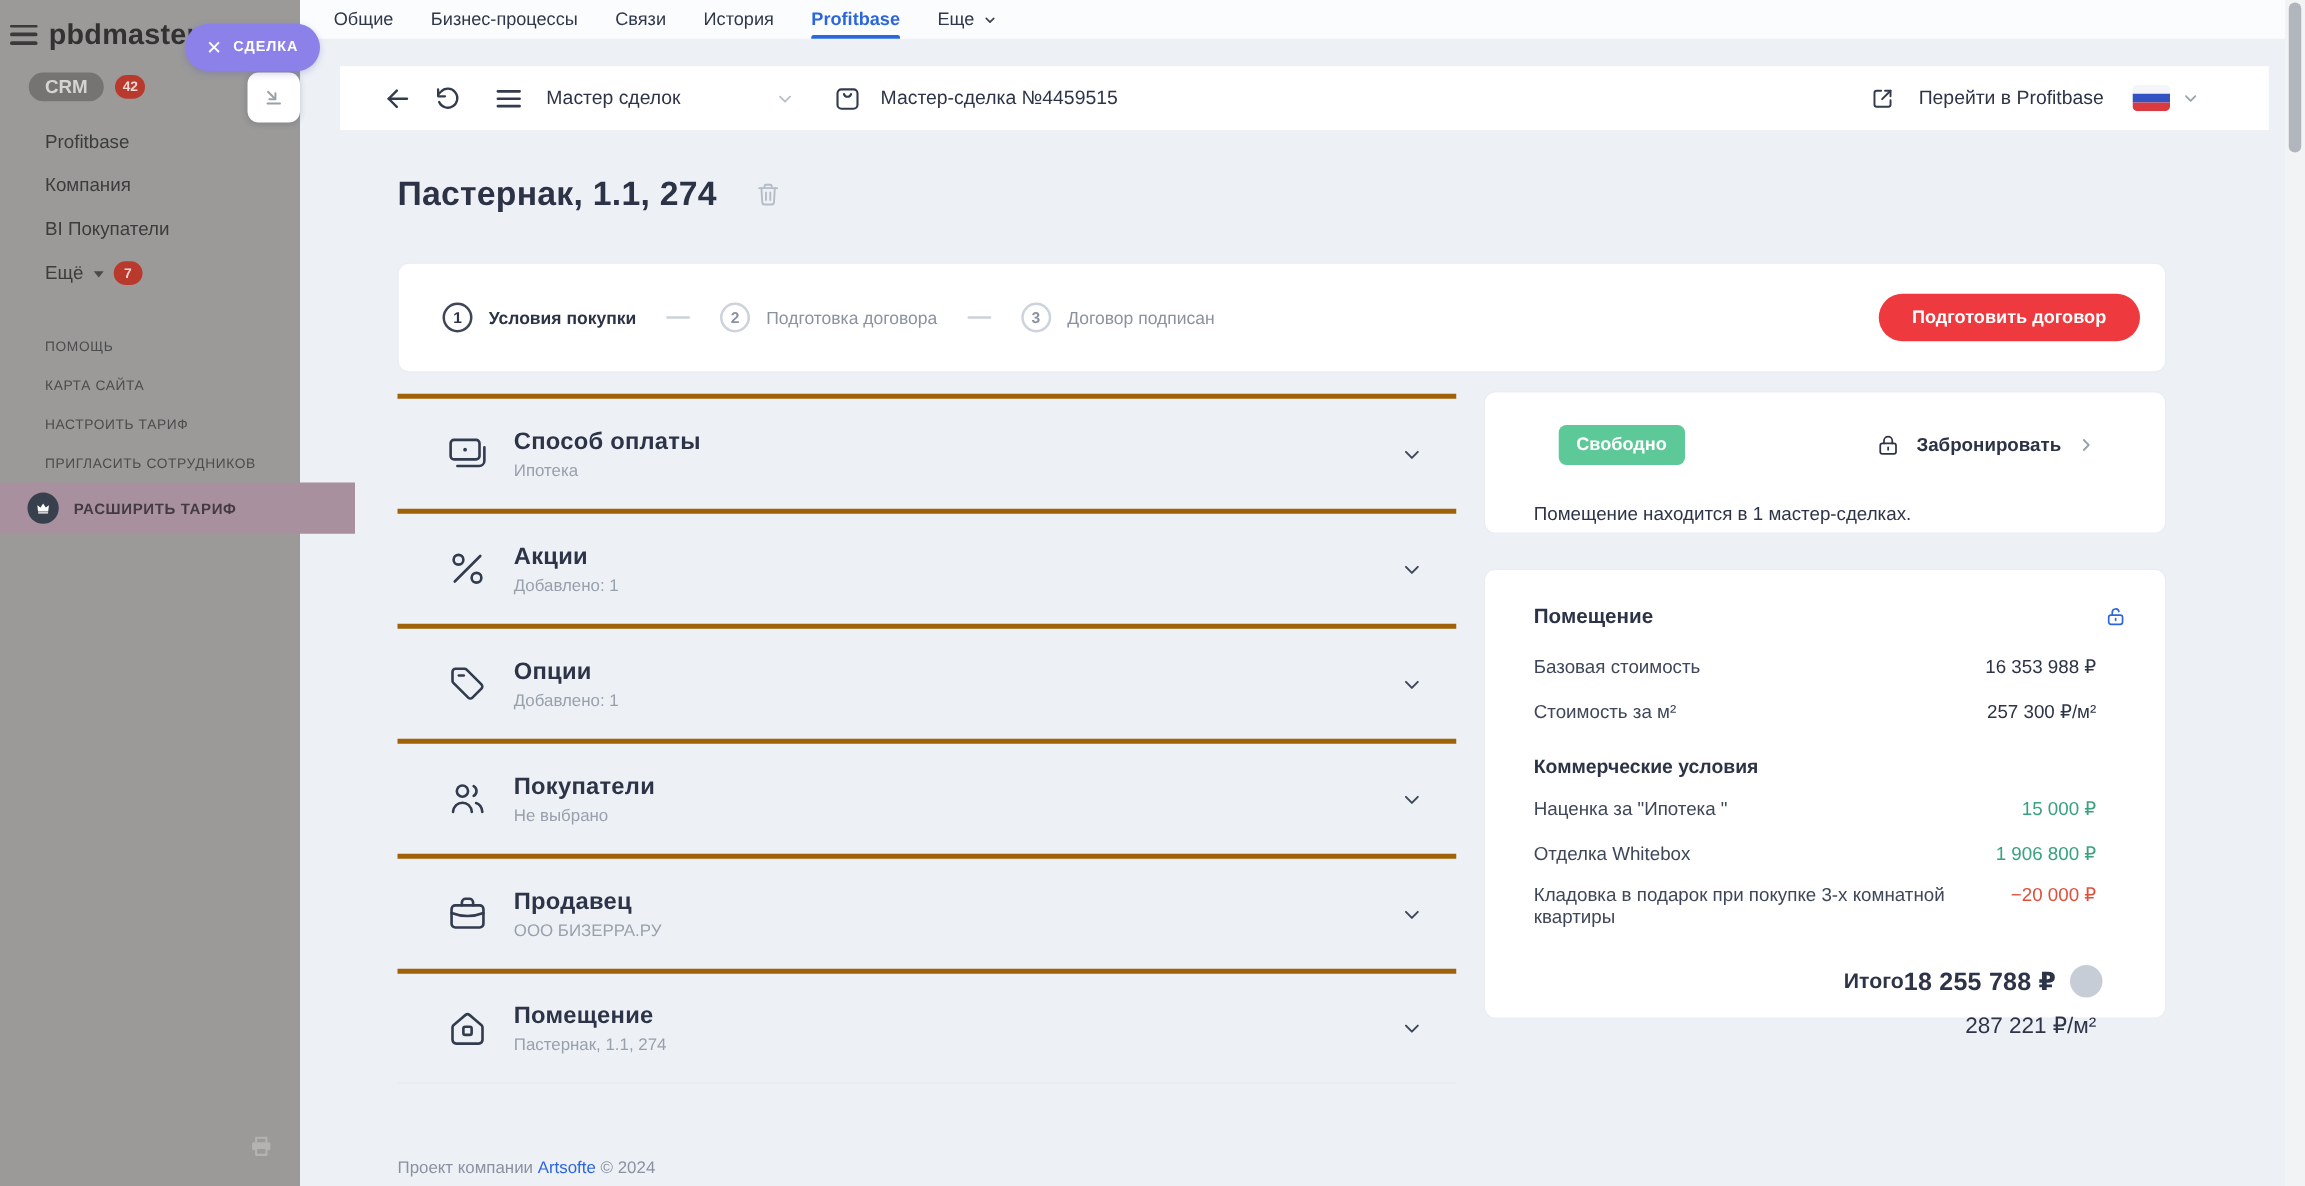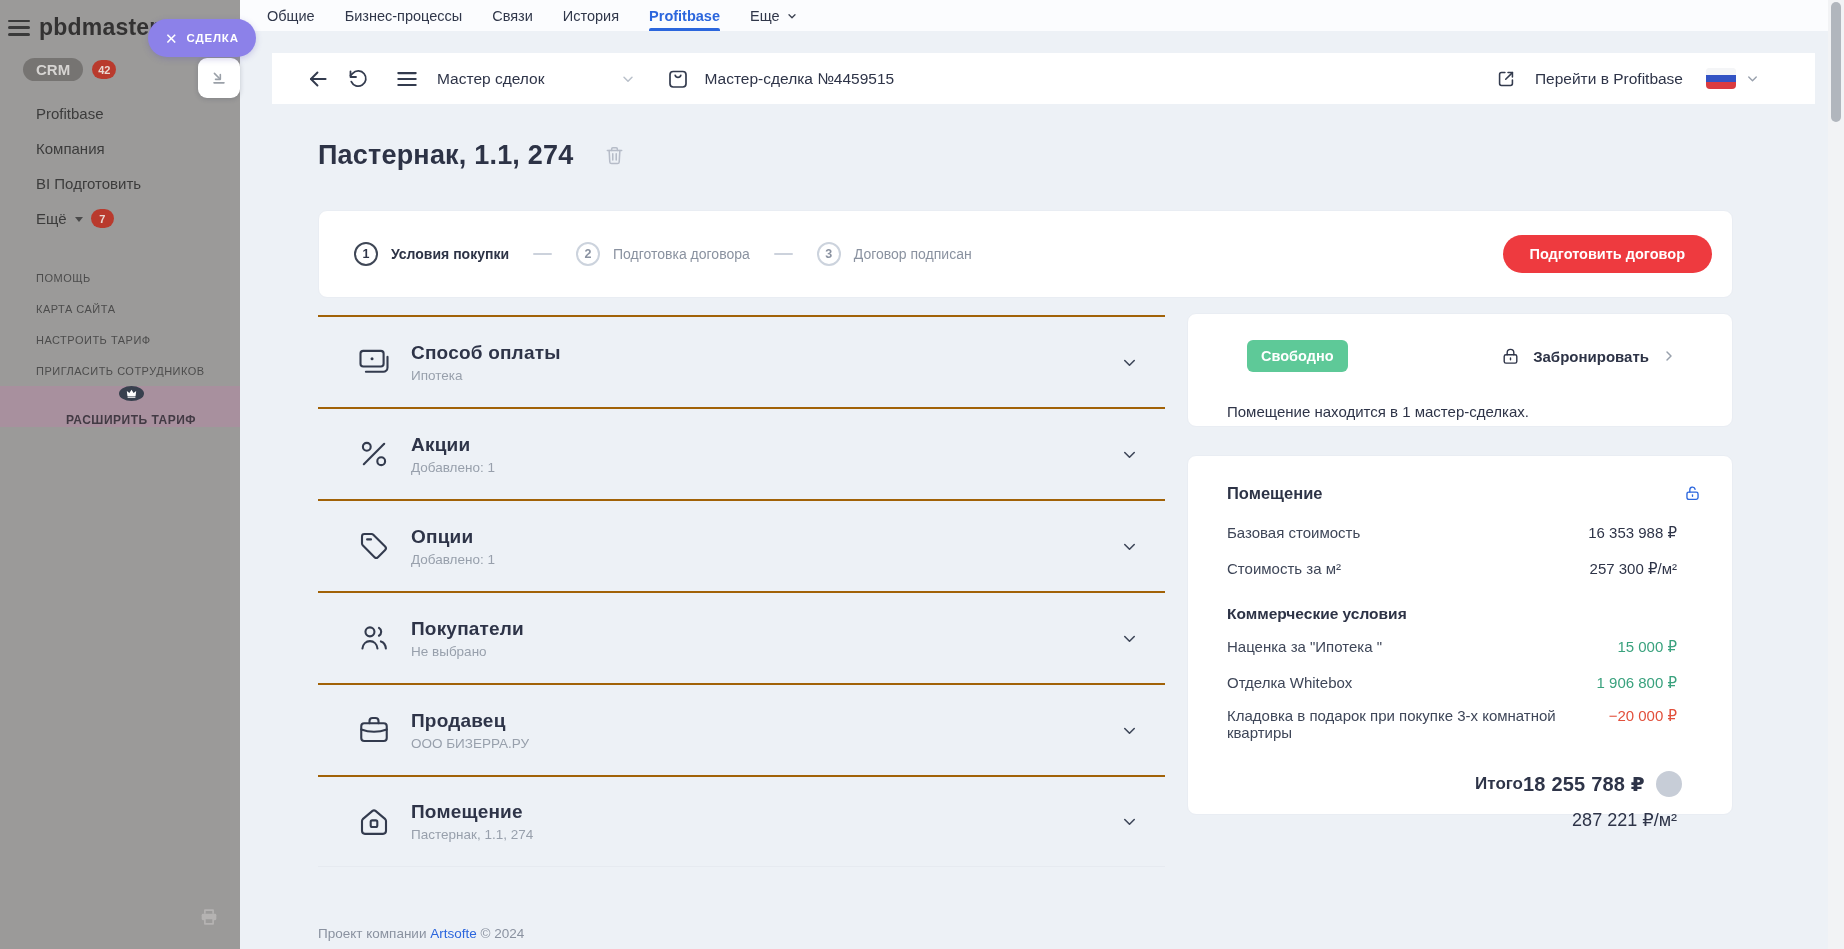--- a/index.html
+++ b/index.html
@@ -18,21 +18,21 @@
   .side-logo .burger i{display:block;height:2.5px;background:#3a3a3a;border-radius:2px;}
   .logo-text{font-size:23px;font-weight:700;color:#333232;letter-spacing:.2px;white-space:nowrap;}
   .crm-row{position:absolute;left:23px;top:58px;display:flex;align-items:center;gap:9px;}
   .crm-pill{background:#767472;color:#d6d4d2;font-size:15px;font-weight:600;padding:3px 13px;border-radius:15px;}
   .red-badge{background:#b93a2d;color:#ead9d3;font-size:11px;font-weight:700;min-width:23px;height:19px;border-radius:10px;display:inline-flex;align-items:center;justify-content:center;padding:0 6px;}
   .side-nav{position:absolute;left:36px;top:96px;}
   .side-item{height:35px;display:flex;align-items:center;font-size:15px;color:#3c3c3c;gap:8px;cursor:pointer;}
   .caret-down{width:0;height:0;border-left:4px solid transparent;border-right:4px solid transparent;border-top:5px solid #4a4a4a;margin-top:2px;}
   .side-links{position:absolute;left:36px;top:262px;}
   .side-link{height:31px;display:flex;align-items:center;font-size:11px;letter-spacing:.5px;color:#4c4c4c;cursor:pointer;}
-  .upgrade-row{position:absolute;left:0;top:386px;width:240px;height:41px;background:#a8909e;display:flex;align-items:center;padding-left:22px;gap:12px;cursor:pointer;flex-direction:column;}
+  .upgrade-row{position:absolute;left:0;top:386px;width:284px;height:41px;background:#a8909e;display:flex;align-items:center;padding-left:22px;gap:12px;cursor:pointer;}
   .crown-circle{width:25px;height:25px;border-radius:50%;background:#38404e;display:flex;align-items:center;justify-content:center;}
   .upgrade-label{font-size:12px;letter-spacing:.5px;color:#423a44;font-weight:600;}
   .printer-btn{position:absolute;left:198px;top:906px;color:#b5b3b2;cursor:pointer;}
 
   
   .deal-pill{position:absolute;left:148px;top:19px;height:38px;border-radius:19px;background:var(--pill-purple);display:flex;align-items:center;padding:0 17px;gap:9px;z-index:50;box-shadow:0 2px 6px rgba(80,70,180,.25);}
   .deal-pill .x{color:#fff;font-size:15px;line-height:1;cursor:pointer;}
   .deal-pill .tag{color:#fff;font-size:11.5px;font-weight:700;letter-spacing:.8px;}
 
   
@@ -62,21 +62,21 @@
   .step{display:flex;align-items:center;gap:13px;}
   .step-circle{width:24px;height:24px;border-radius:50%;border:2px solid #ccd3dd;color:#8a92a1;font-size:12.5px;font-weight:600;display:flex;align-items:center;justify-content:center;}
   .step.current .step-circle{border-color:#3f4756;color:#2e3448;}
   .step-label{font-size:14px;color:#8a92a0;}
   .step.current .step-label{color:#2d3346;font-weight:600;}
   .step-dash{width:19px;height:2px;background:#ccd2dc;margin:0 24px;border-radius:1px;}
   .primary-btn{margin-left:auto;height:38px;padding:0 27px;background:var(--danger-red);color:#fff;font-size:14.5px;font-weight:600;border:none;border-radius:19px;cursor:pointer;font-family:inherit;}
 
   
   .accordion{position:absolute;left:78px;top:315px;width:847px;}
-  .acc-row{height:92px;display:flex;align-items:center;border-top:2px solid #a16207;padding-left:38px;cursor:pointer;}
+  .acc-row{height:92px;display:flex;align-items:center;border-top:4px solid #a16207;padding-left:38px;cursor:pointer;}
   .acc-row:last-child{border-bottom:1px solid #e6eaf0;}
   .acc-icon{width:38px;display:flex;color:#333b4e;flex:none;}
   .acc-texts{margin-left:17px;}
   .acc-title{font-size:19px;font-weight:600;color:#2e3448;letter-spacing:.2px;}
   .acc-sub{font-size:13.5px;color:#98a0ac;margin-top:4px;}
   .acc-chev{margin-left:auto;margin-right:26px;color:#3e4759;display:flex;}
 
   
   .right-panel{position:absolute;left:947px;top:313px;width:546px;}
   .card{background:#fff;border:1px solid #e9edf3;border-radius:9px;}
@@ -442,21 +442,21 @@
     </div>
 
     <nav class="side-nav">
       <div class="side-item">
           <span>Profitbase</span>
         </div>
       <div class="side-item">
           <span>Компания</span>
         </div>
       <div class="side-item">
-          <span>BI Подготовить</span>
+          <span>BI Покупатели</span>
         </div>
       <div class="side-item">
         <span>Ещё</span>
         <span class="caret-down"></span>
         <span class="red-badge">7</span>
       </div>
     </nav>
 
     <div class="side-links">
       <div class="side-link">ПОМОЩЬ</div>

